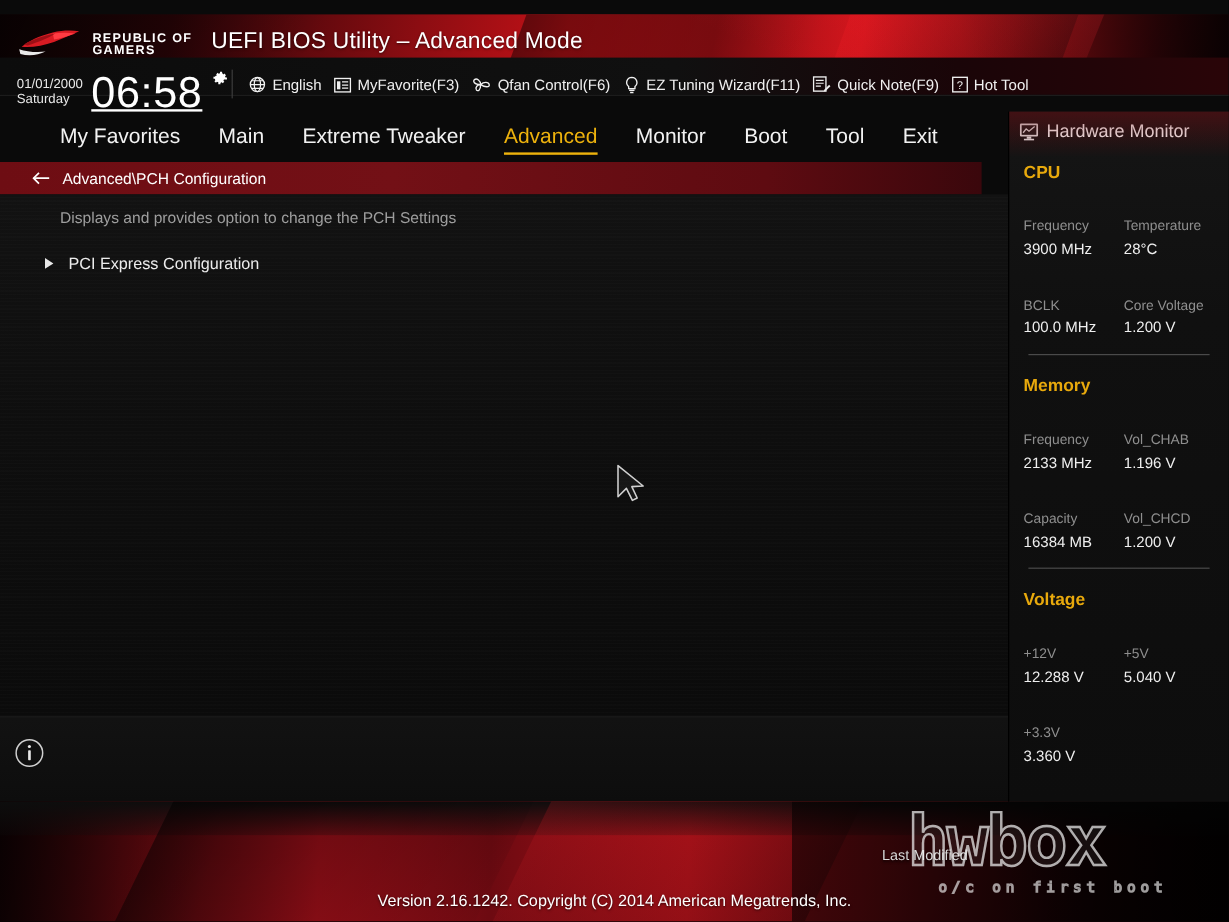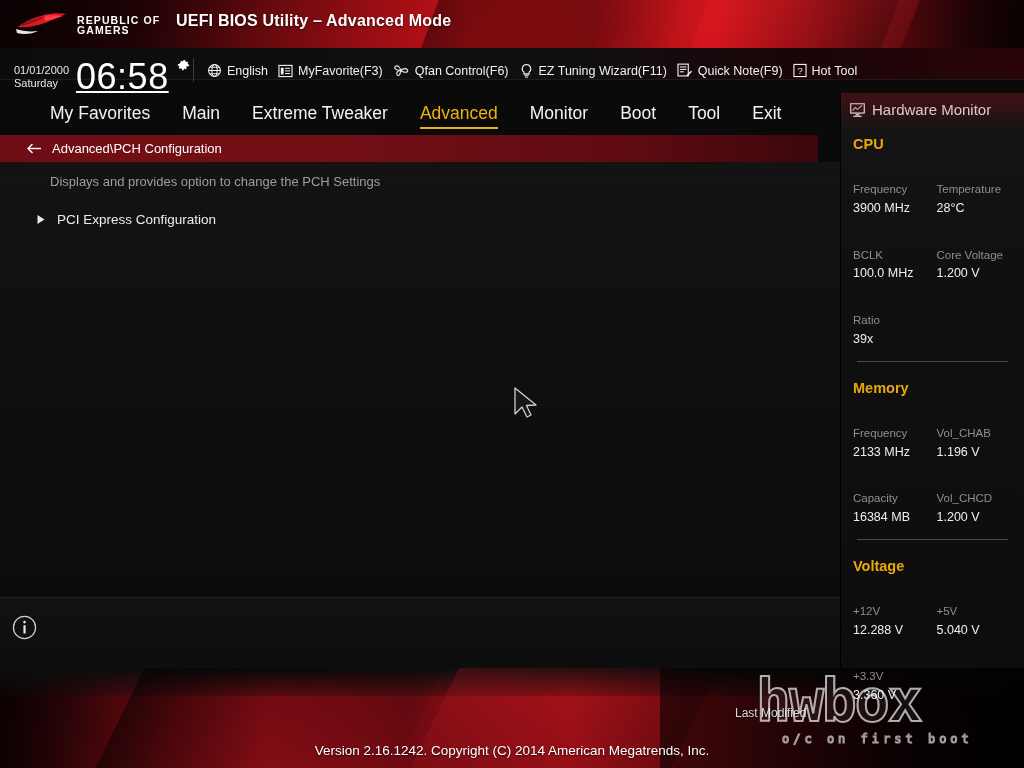--- a/index.html
+++ b/index.html
@@ -10,21 +10,21 @@
     overflow:hidden;
   }
   .screen {
     position:relative;
     width:1024px; height:768px;
     background:#0a0a0a;
   }
 
   
   .header {
-    position:absolute; left:0; top:0; width:1024px; height:48px;
+    position:absolute; left:0; top:12px; width:1024px; height:48px;
     background:
       linear-gradient(118deg, rgba(0,0,0,0.55) 0%, rgba(0,0,0,0.0) 26%),
       linear-gradient(256deg, rgba(0,0,0,0.62) 0%, rgba(0,0,0,0) 22%),
       linear-gradient(100deg, #120304 0%, #2a0407 14%, #8c0d12 34%, #c21117 46%,
                       #8e0d12 58%, #d2151c 70%, #9b0f14 82%, #3d060a 94%, #160305 100%);
     overflow:hidden;
   }
   .header::after {
     content:""; position:absolute; right:120px; top:-20px;
     width:420px; height:120px;
@@ -52,21 +52,21 @@
   .rog-text {
     display:flex; flex-direction:column;
     line-height:1.0; letter-spacing:1.1px;
   }
   .rog-text span {
     color:#ffffff; font-size:10.5px; font-weight:bold;
     font-family:"Liberation Sans", sans-serif;
   }
   .bios-title {
     position:absolute; left:176px; top:12px;
-    color:#fff; font-size:16px; font-weight:700;
+    color:#fff; font-size:19px; font-weight:400;
     letter-spacing:0.2px;
     text-shadow:0 1px 2px rgba(0,0,0,0.6);
   }
 
   
   .toolbar {
     position:absolute; left:0; top:48px; width:1024px; height:32px;
     background:linear-gradient(90deg,#0c0c0c 0%,#101010 55%,#1a0508 78%,#2a0508 100%);
     border-bottom:1px solid #1c1c1c;
   }
@@ -442,26 +442,20 @@
         <div>
           <div class="hw-key">BCLK</div>
           <div class="hw-val">100.0 MHz</div>
         </div>
         <div>
           <div class="hw-key">Core Voltage</div>
           <div class="hw-val">1.200 V</div>
         </div>
       </div>
 
-      <div class="hw-grid">
-        <div>
-          <div class="hw-key">Ratio</div>
-          <div class="hw-val">39x</div>
-        </div>
-      </div>
 
       <div class="hw-div"></div>
     </div>
 
     <div class="hw-section">
       <div class="hw-title">Memory</div>
 
       <div class="hw-grid">
         <div>
           <div class="hw-key">Frequency</div>

